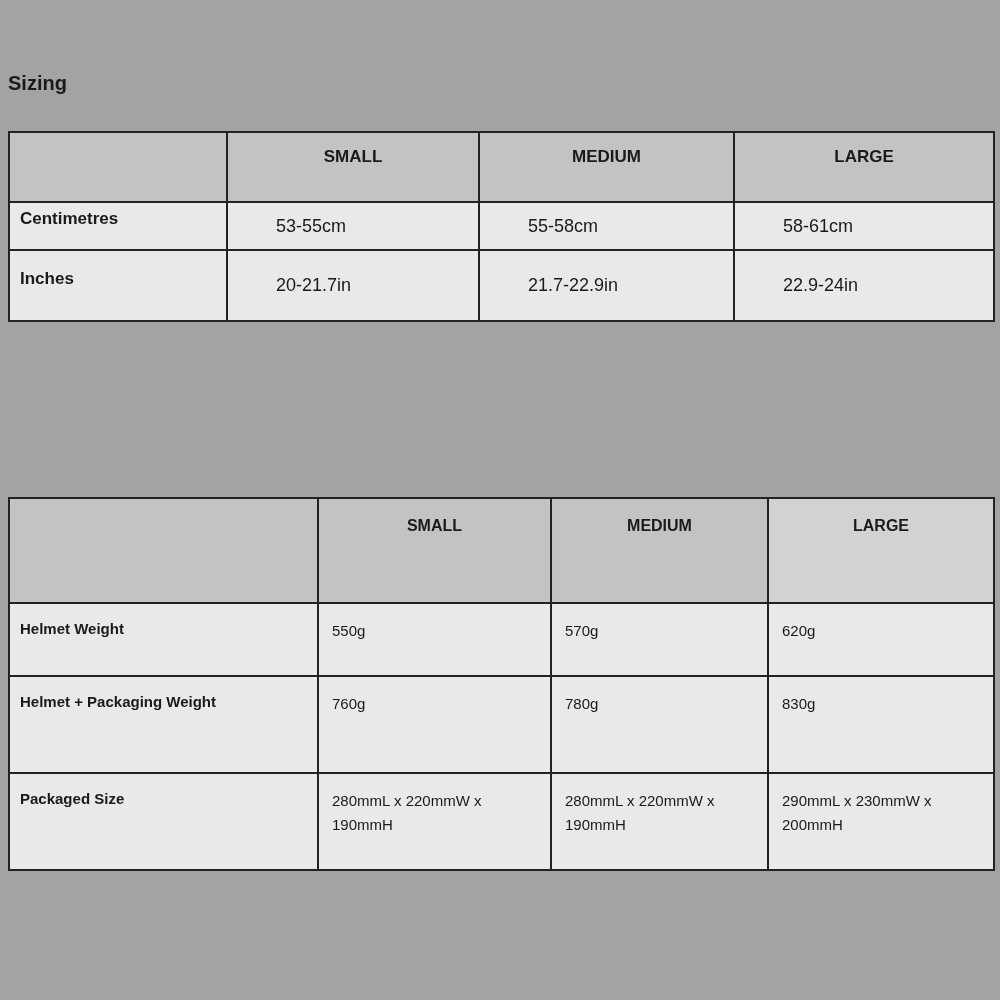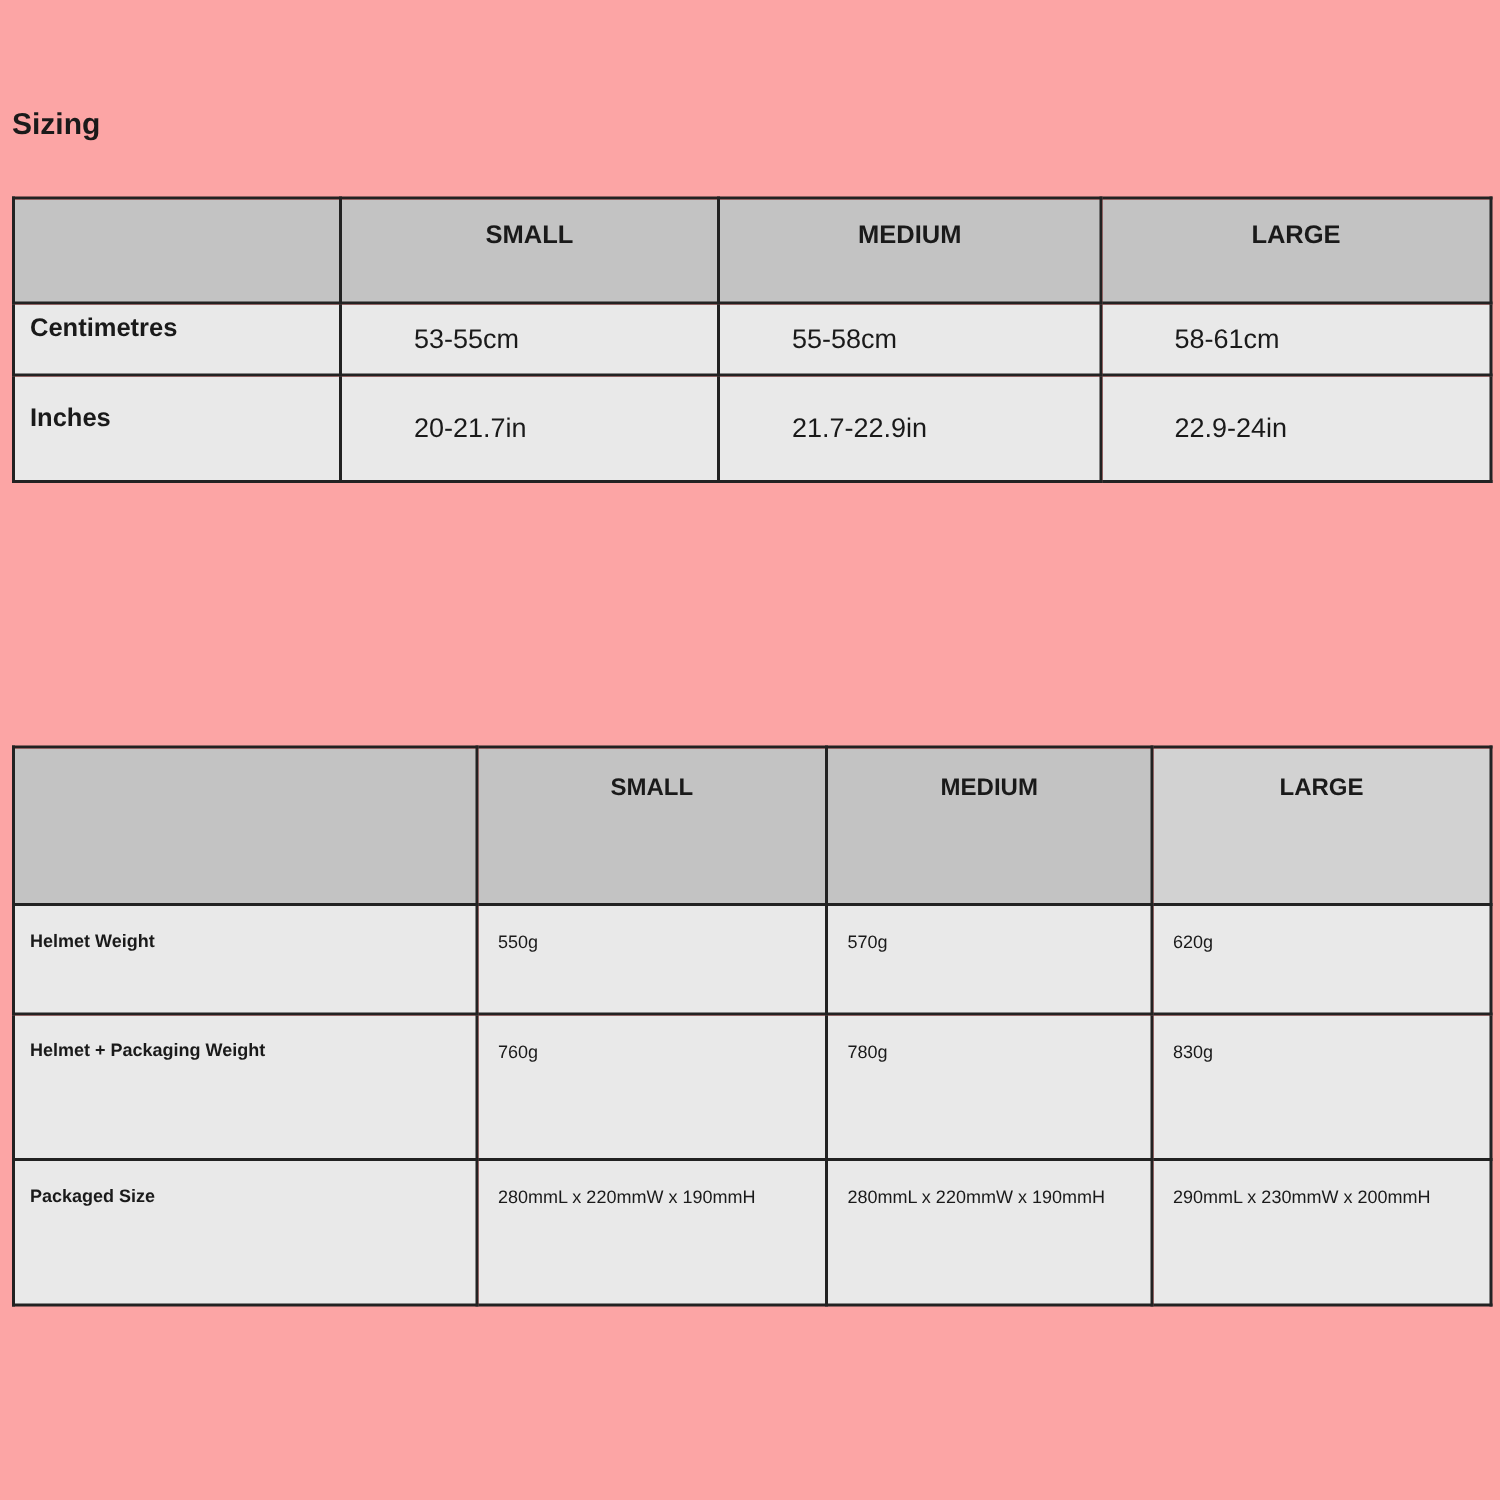--- a/index.html
+++ b/index.html
@@ -6,21 +6,21 @@
     margin: 0;
     padding: 0;
     background: #ffffff;
     font-family: "Liberation Sans", "DejaVu Sans", sans-serif;
     color: #1a1a1a;
   }
   .page {
     position: relative;
     width: 1000px;
     height: 1000px;
-    background: #fca5a5;
+    background: #a3a3a3;
     overflow: hidden;
   }
   .section-heading {
     position: absolute;
     left: 8px;
     font-weight: bold;
     color: #1a1a1a;
   }
   #sizing-heading { top: 72px; font-size: 20px; }
   #weight-heading { top: 450px; font-size: 18px; }
@@ -76,21 +76,21 @@
     padding-top: 18px;
   }
   #weight-table th.lighter { background: #d2d2d2; }
   #weight-table tr.hdr { height: 105px; }
   #weight-table tr.r0 { height: 73px; }
   #weight-table tr.r1 { height: 97px; }
   #weight-table tr.r2 { height: 97px; }
   #weight-table td {
     background: #e9e9e9;
     vertical-align: top;
-    font-size: 12px;
+    font-size: 15px;
   }
   #weight-table td.rowlabel {
     font-weight: bold;
     padding: 16px 10px 0 10px;
     text-align: left;
   }
   #weight-table td.val {
     padding: 15px 14px 0 13px;
     text-align: left;
     line-height: 1.6;

